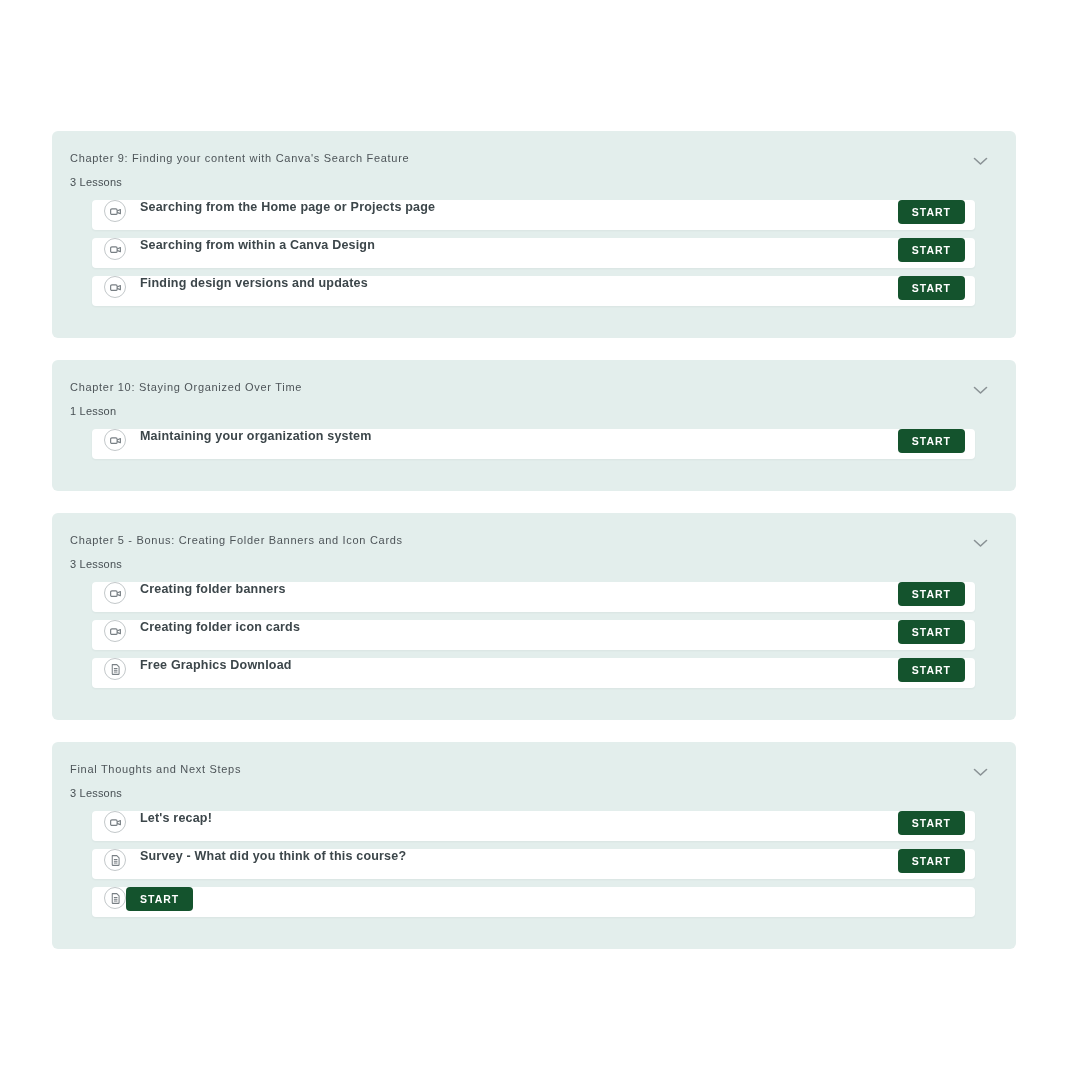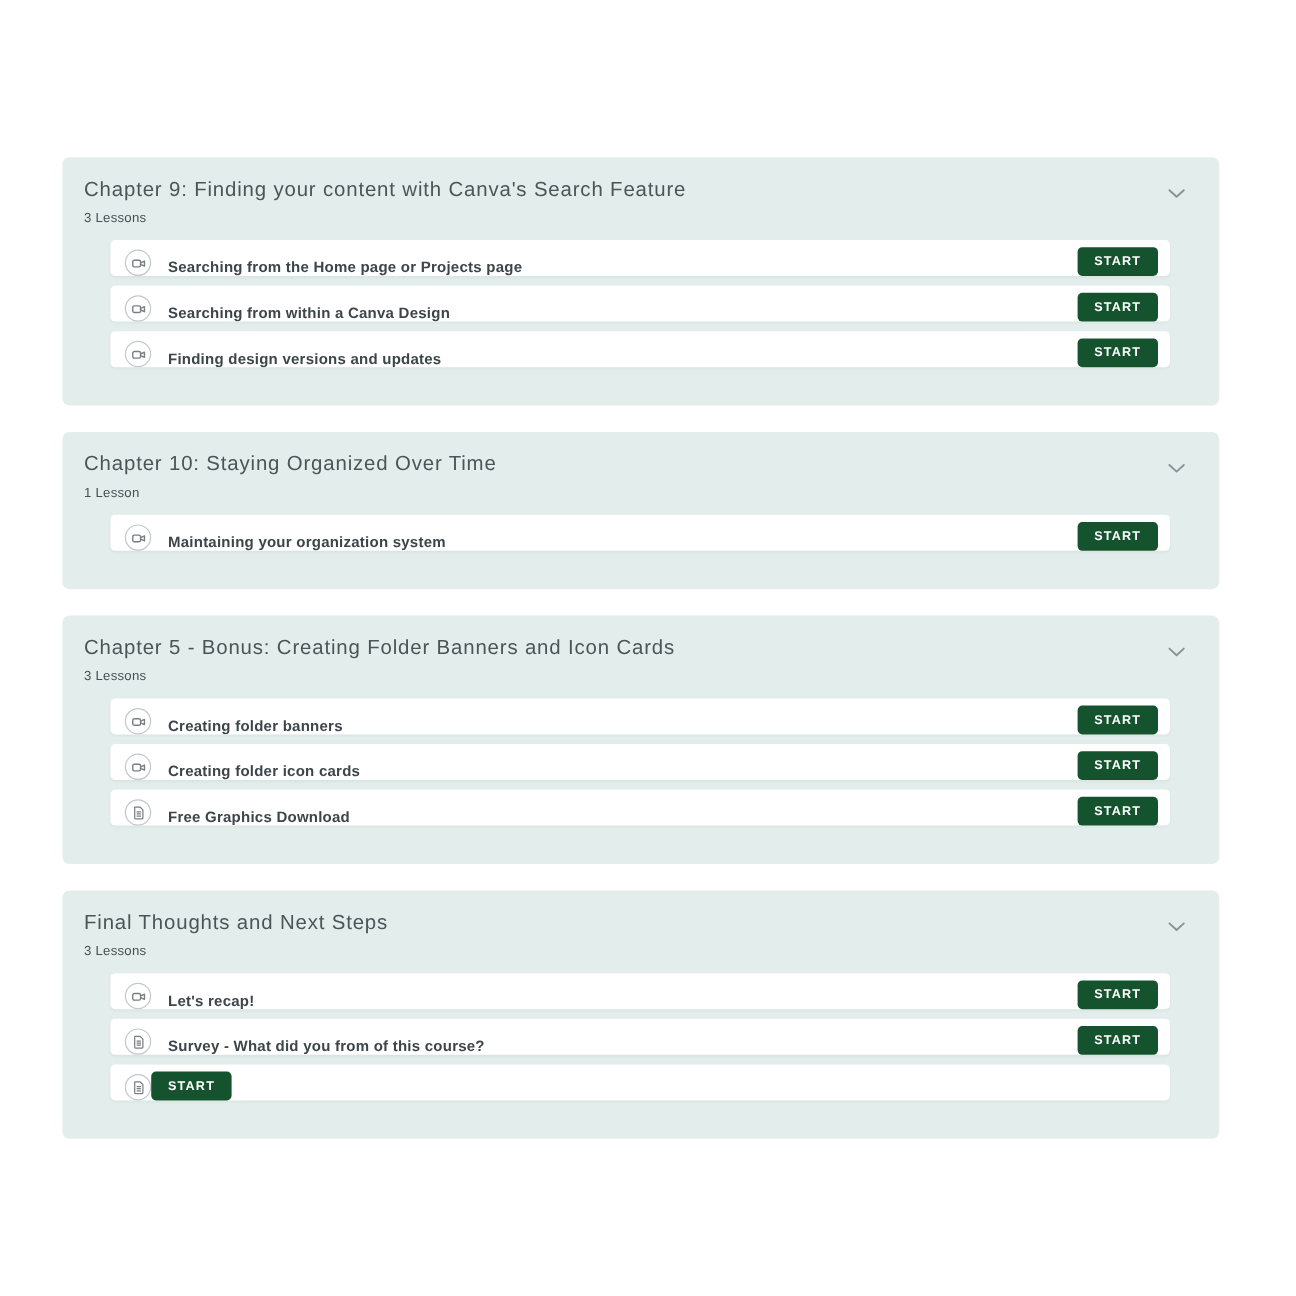--- a/index.html
+++ b/index.html
@@ -19,21 +19,21 @@
   }
   .section {
     position: relative;
     background: #e3eeec;
     border-radius: 6px;
     padding: 16px 18px 32px 18px;
     margin-bottom: 22px;
     box-sizing: border-box;
   }
   .section-title {
-    font-size: 17px;
+    font-size: 11px;
     line-height: 22px;
     font-weight: 500;
     letter-spacing: 0.7px;
     color: #4d5458;
   }
   .section-sub {
     margin-top: 6px;
     font-size: 11px;
     line-height: 14px;
     font-weight: 400;
@@ -49,21 +49,21 @@
     display: flex;
     align-items: center;
     justify-content: center;
     cursor: pointer;
   }
   .rows {
     margin: 11px 23px 0 22px;
   }
   .row {
     display: flex;
-    align-items: flex-end;
+    align-items: flex-start;
     height: 30px;
     background: #ffffff;
     border-radius: 4px;
     margin-bottom: 8px;
     padding-left: 12px;
     padding-right: 10px;
     box-shadow: 0 1px 2px rgba(40,60,60,0.05);
   }
   .row:last-child { margin-bottom: 0; }
   .icon-circle {
@@ -236,21 +236,21 @@
       </div>
       <div class="row">
         <span class="icon-circle">
     <svg width="13" height="13" viewBox="0 0 20 20" fill="none" stroke="#787f84" stroke-width="1.6" stroke-linejoin="round">
       <path d="M5 2.5 H12 L15.5 6 V16.5 A1 1 0 0 1 14.5 17.5 H6 A1 1 0 0 1 5 16.5 Z"></path>
       <line x1="7.5" y1="8.5" x2="13" y2="8.5"></line>
       <line x1="7.5" y1="11.2" x2="13" y2="11.2"></line>
       <line x1="7.5" y1="13.9" x2="13" y2="13.9"></line>
     </svg>
   </span>
-        <span class="lesson-title">Survey - What did you from of this course?</span>
+        <span class="lesson-title">Survey - What did you think of this course?</span>
         <button class="start-btn">START</button>
       </div>
       <div class="row">
         <span class="icon-circle">
     <svg width="13" height="13" viewBox="0 0 20 20" fill="none" stroke="#787f84" stroke-width="1.6" stroke-linejoin="round">
       <path d="M5 2.5 H12 L15.5 6 V16.5 A1 1 0 0 1 14.5 17.5 H6 A1 1 0 0 1 5 16.5 Z"></path>
       <line x1="7.5" y1="8.5" x2="13" y2="8.5"></line>
       <line x1="7.5" y1="11.2" x2="13" y2="11.2"></line>
       <line x1="7.5" y1="13.9" x2="13" y2="13.9"></line>
     </svg>

